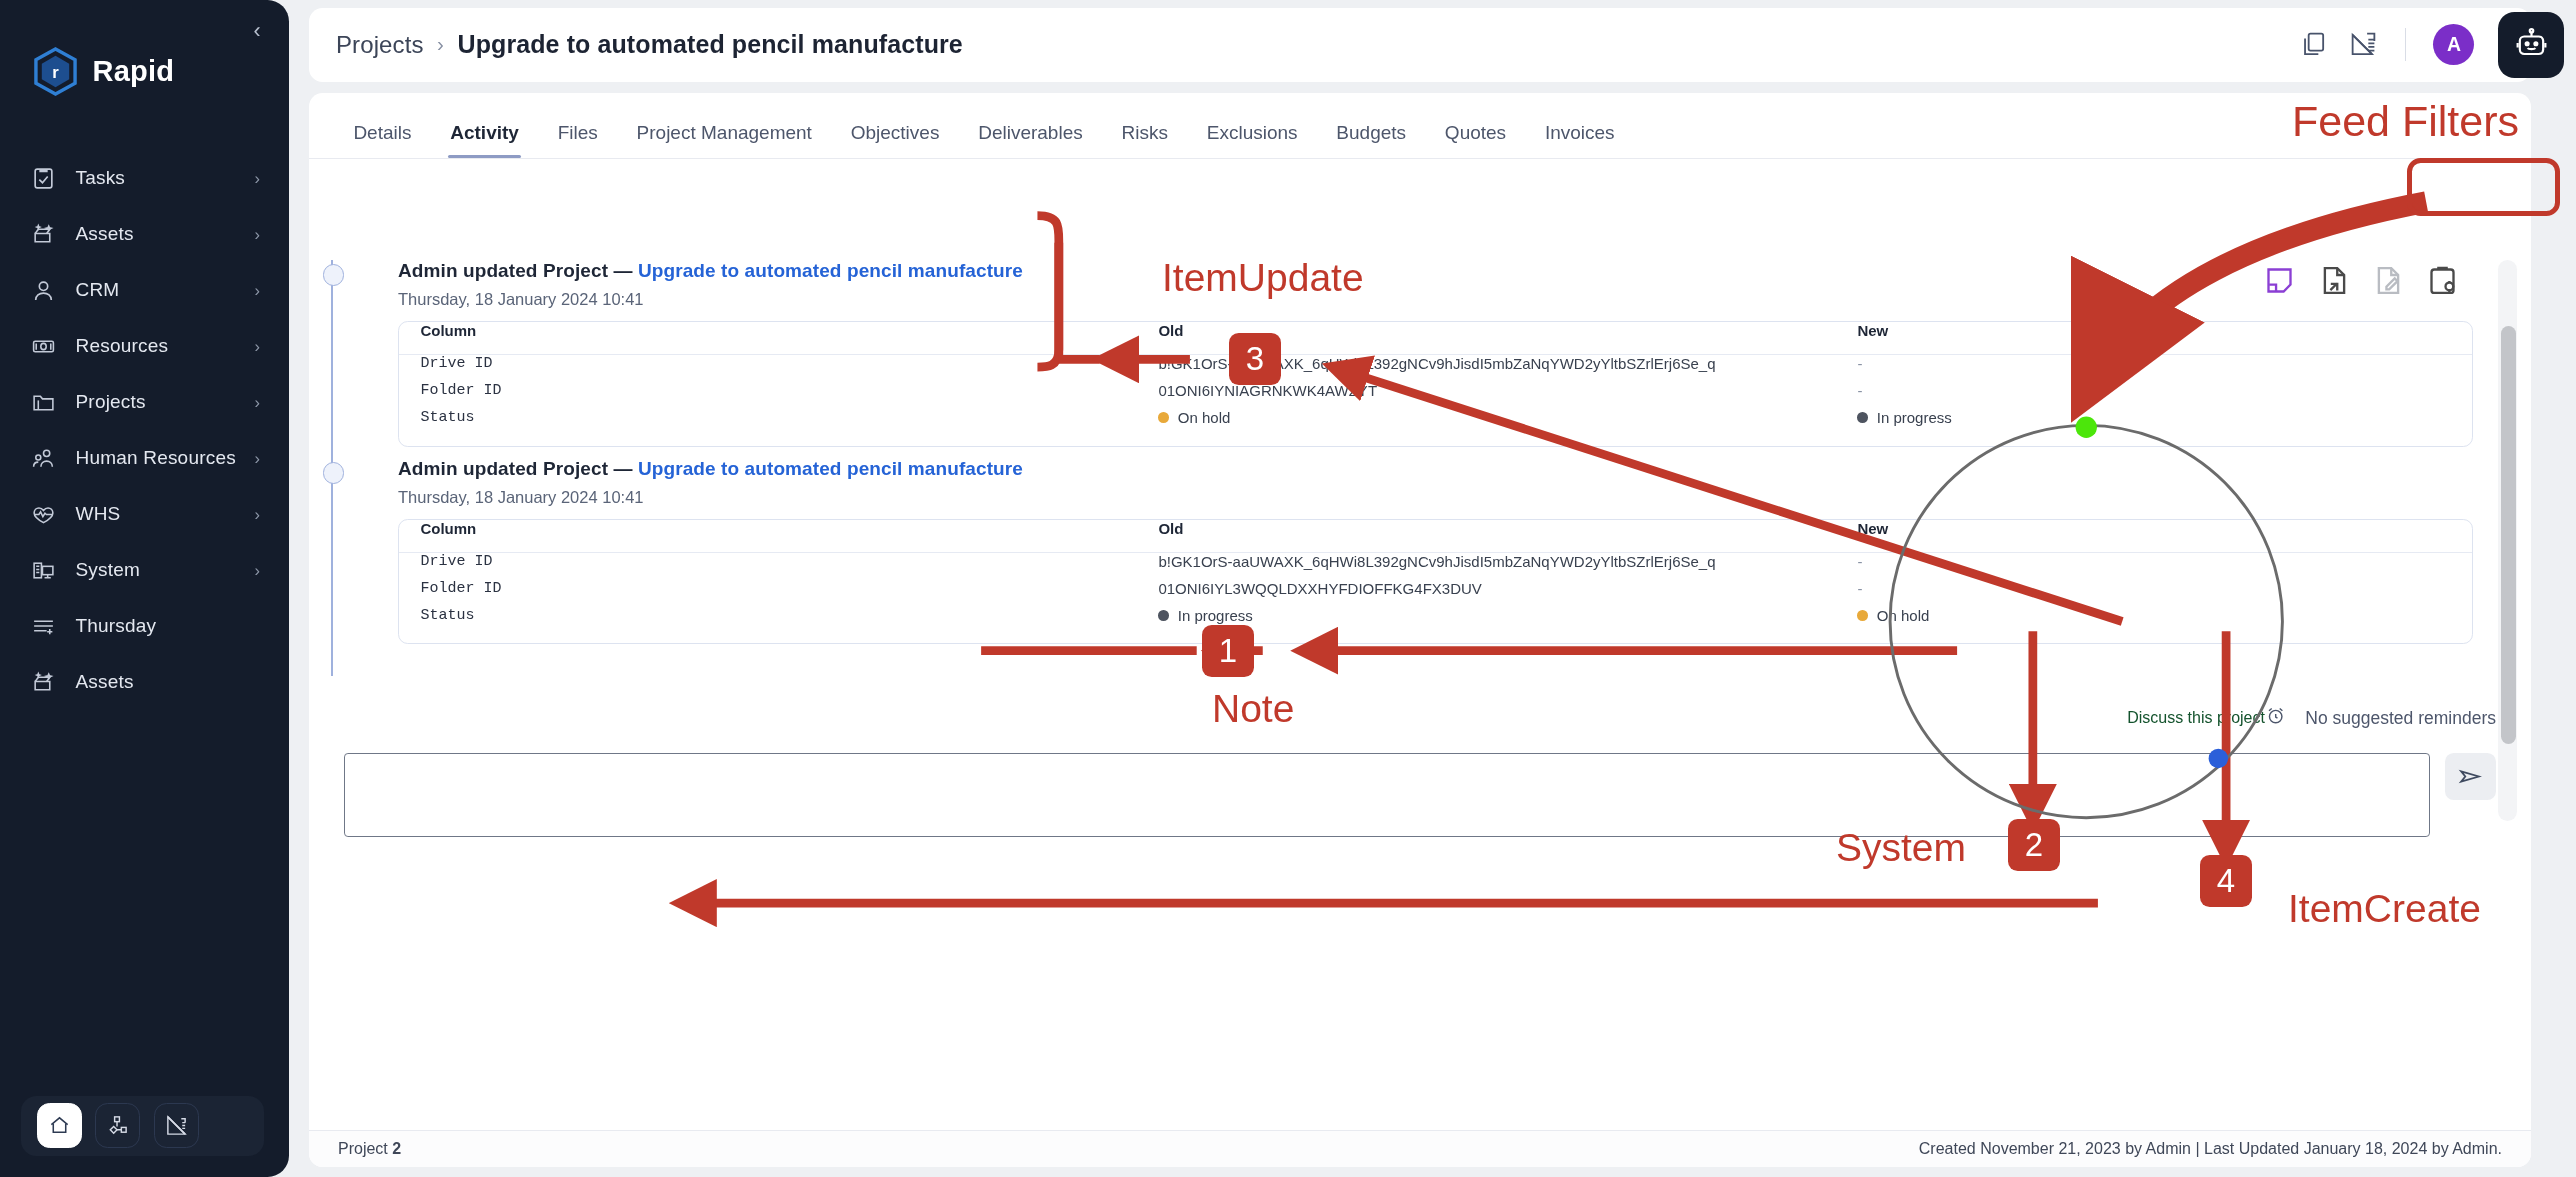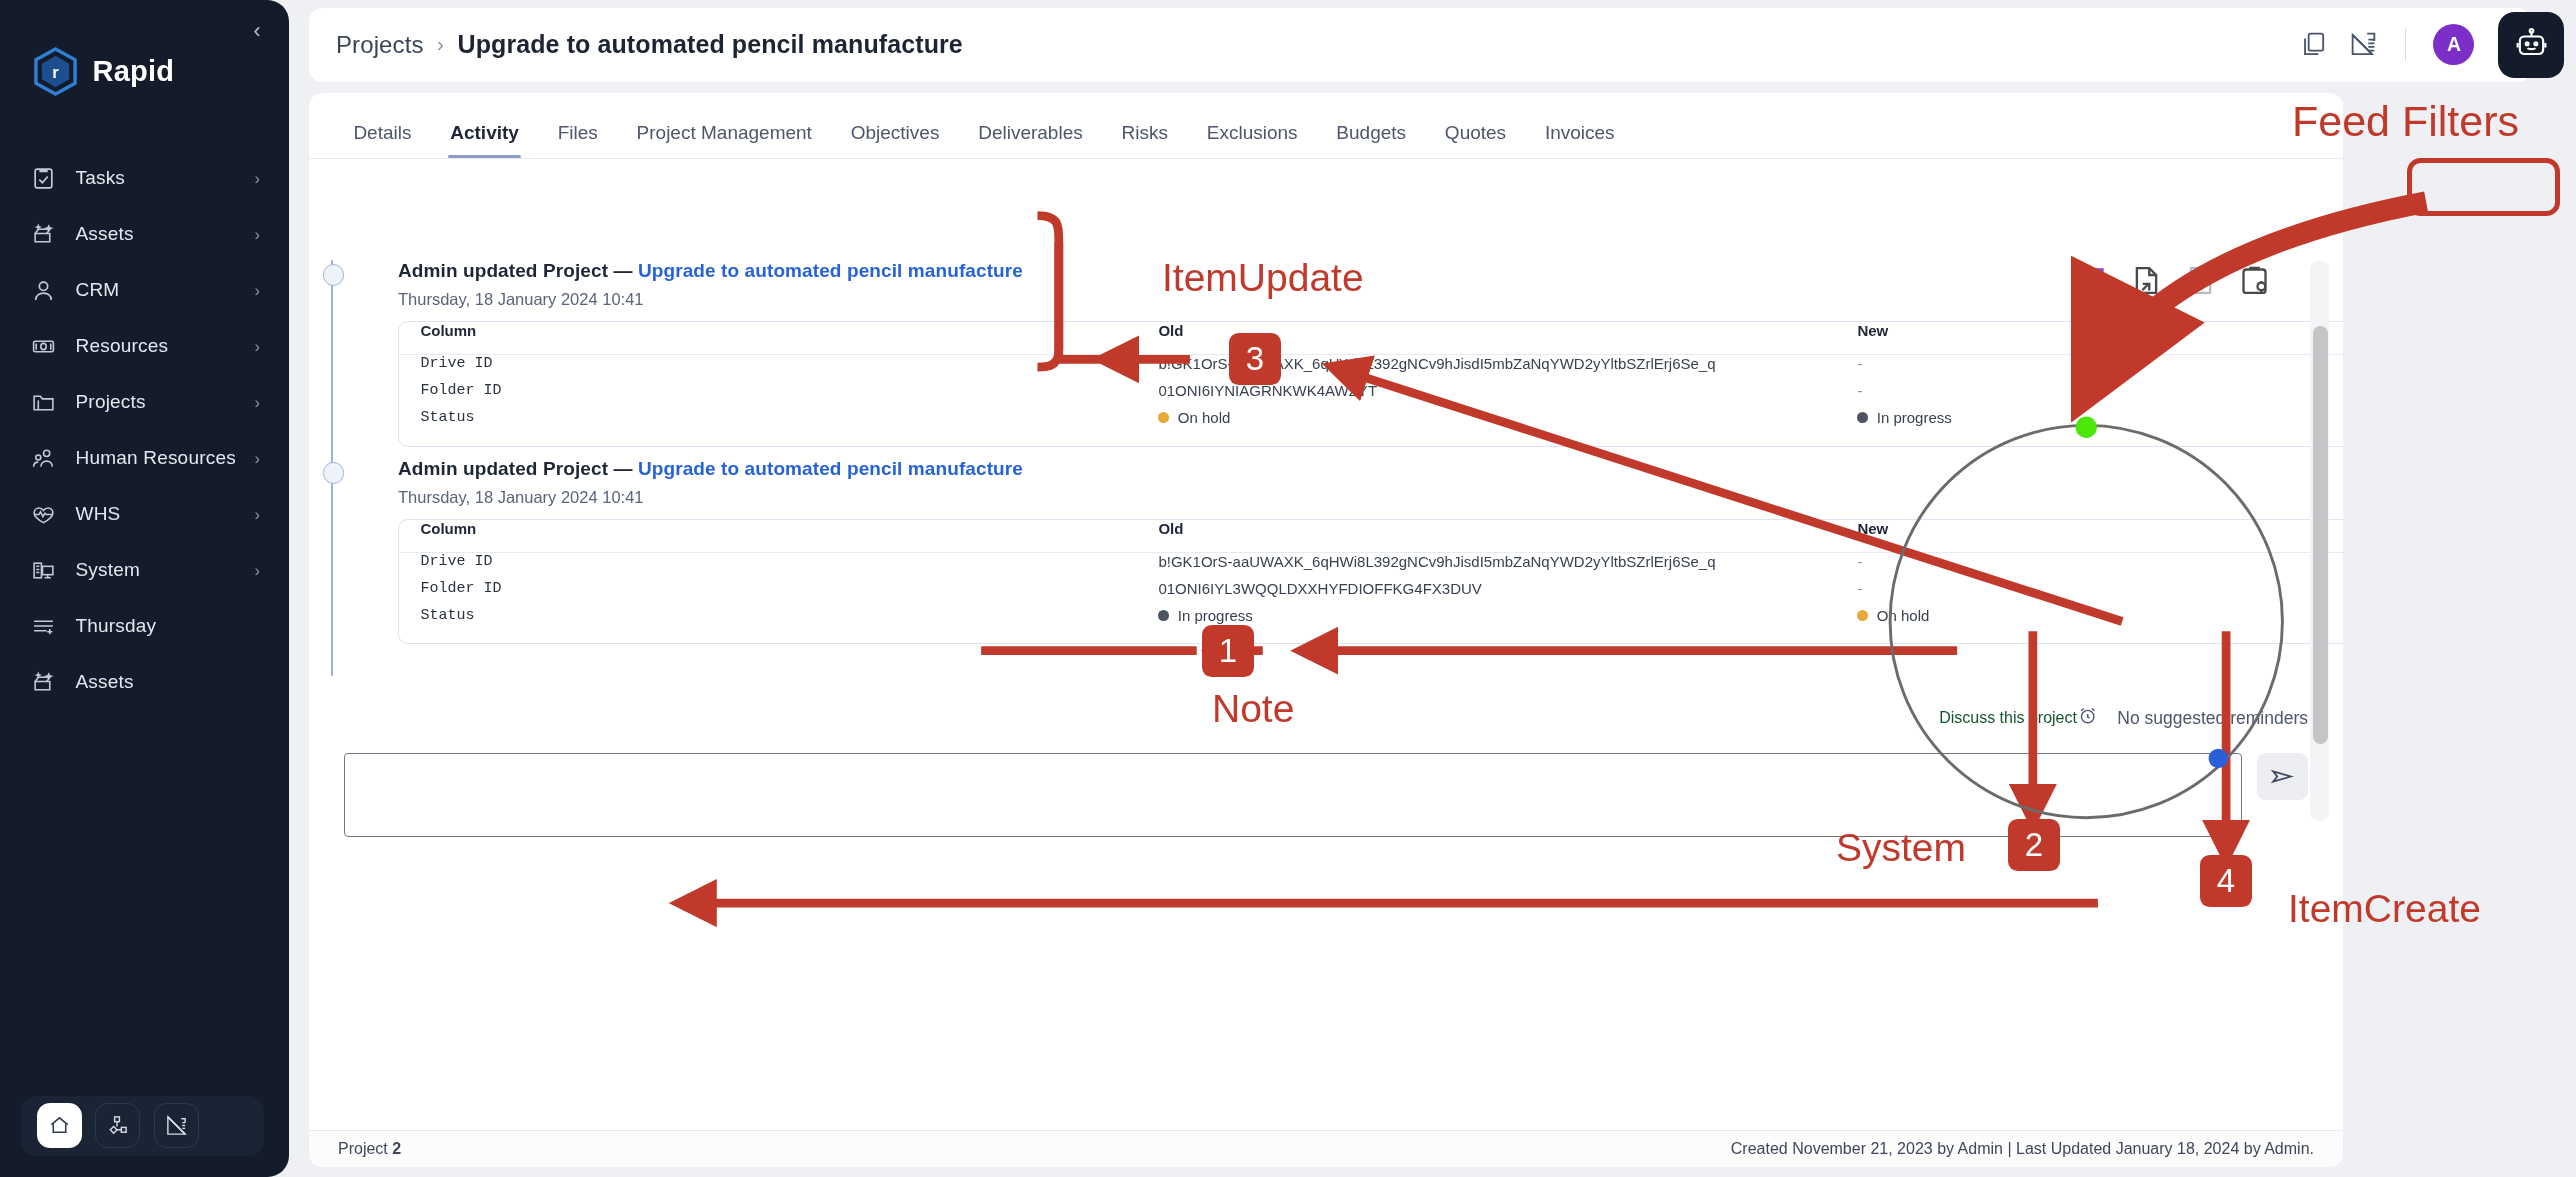--- a/index.html
+++ b/index.html
@@ -99,21 +99,21 @@
     position: absolute; right: 11.7px; top: 11.7px;
     width: 66px; height: 66px; border-radius: 16.5px;
     background: #141c2b; color: #fff;
     display: flex; align-items: center; justify-content: center;
     cursor: pointer;
   }
 
   
   .card {
     position: absolute; left: 309px; top: 93px;
-    width: 2034px; height: 1074px;
+    width: 2222px; height: 1074px;
     background: #ffffff; border-radius: 13.6px;
     overflow: hidden;
   }
   .tabs {
     display: flex; align-items: flex-end; gap: 0;
     padding: 21.4px 0 0 25px;
     border-bottom: 1px solid #e8eaf0;
     height: 66px;
   }
   .tab {

